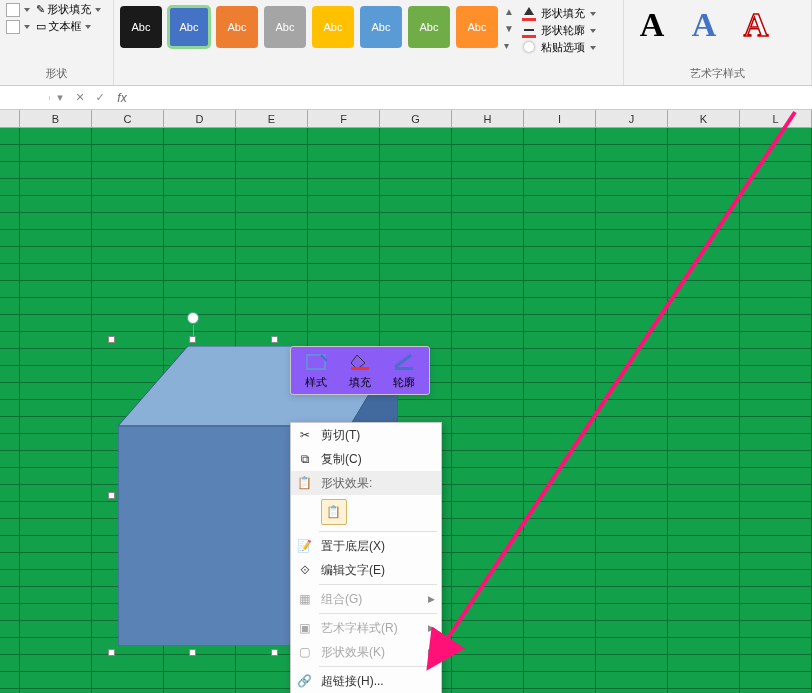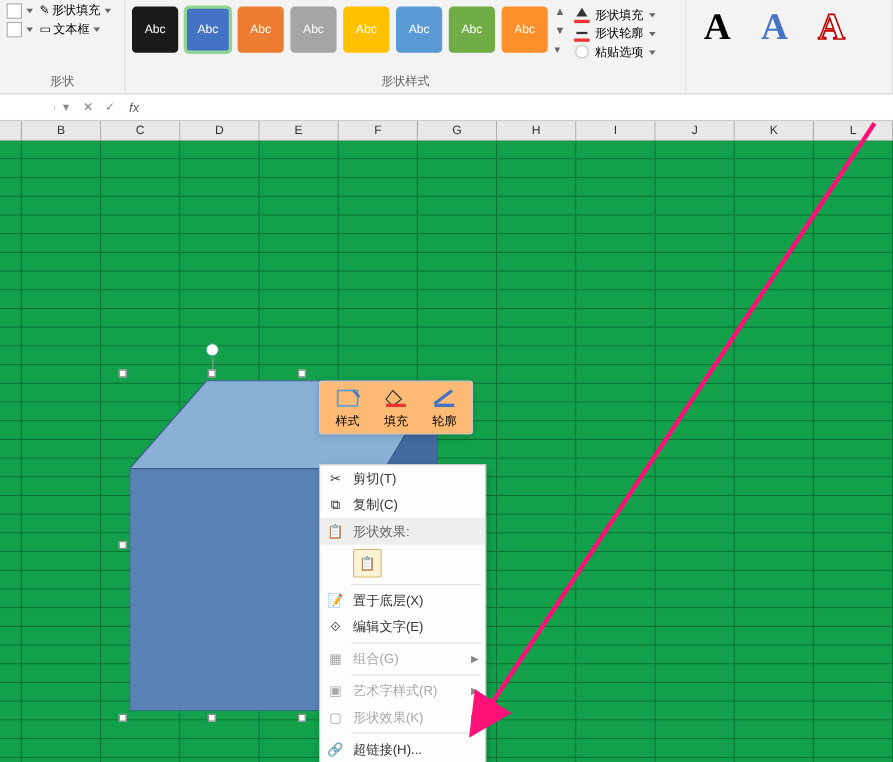--- a/index.html
+++ b/index.html
@@ -66,21 +66,21 @@
     .h-ml { left: -4px; top: 50%; margin-top: -4px; }
     .h-mr { right: -4px; top: 50%; margin-top: -4px; }
     .rot-handle { position: absolute; left: 50%; top: -28px; margin-left: -6px; width: 12px; height: 12px; border: 1.5px solid #4a8; border-radius: 50%; background: #fff; }
     .rot-handle::after { content: ""; position: absolute; left: 50%; top: 12px; width: 1px; height: 12px; background: #999; }
     .cube {
       position: absolute; left: 6px; top: 6px; width: 280px; height: 300px;
     }
     
     .minitoolbar {
       position: absolute; left: 290px; top: 236px;
-      display: flex; background: #fdba74; border: 1px solid #c8c8c8;
+      display: flex; background: #8b5cf6; border: 1px solid #c8c8c8;
       border-radius: 3px; box-shadow: 0 2px 6px rgba(0,0,0,0.15);
       padding: 4px 6px; gap: 6px;
     }
     .mt-item { display: flex; flex-direction: column; align-items: center; width: 38px; font-size: 11px; gap: 2px; }
     .mt-ic { width: 24px; height: 22px; display: flex; align-items: center; justify-content: center; }
     
     .ctx {
       position: absolute; left: 290px; top: 312px;
       width: 152px; background: #fdfdfd; border: 1px solid #c8c8c8;
       box-shadow: 2px 3px 8px rgba(0,0,0,0.25);
@@ -158,28 +158,28 @@
         </div>
         <div class="fill-row">
           <span class="fill-icon">
               <span class="glow-icon"></span>
             </span>
           <span>粘贴选项</span>
             <span class="caret"></span>
         </div>
       </div>
     </div>
-    <div class="ribbon-group-label">形状样式</div>
   </div>
   <div class="ribbon-group" style="flex:1">
     <div class="wordart-row">
       <div class="wa wa1">A</div>
       <div class="wa wa2">A</div>
       <div class="wa wa3">A</div>
     </div>
+    <div class="ribbon-group-label">艺术字样式</div>
   </div>
 </div>
 
 <div class="formula-bar">
   <div class="name-box"></div>
   <div class="fb-btn">▾</div>
   <div class="fb-btn">✕</div>
   <div class="fb-btn">✓</div>
   <div class="fb-fx">fx</div>
   <div class="fb-input"></div>

